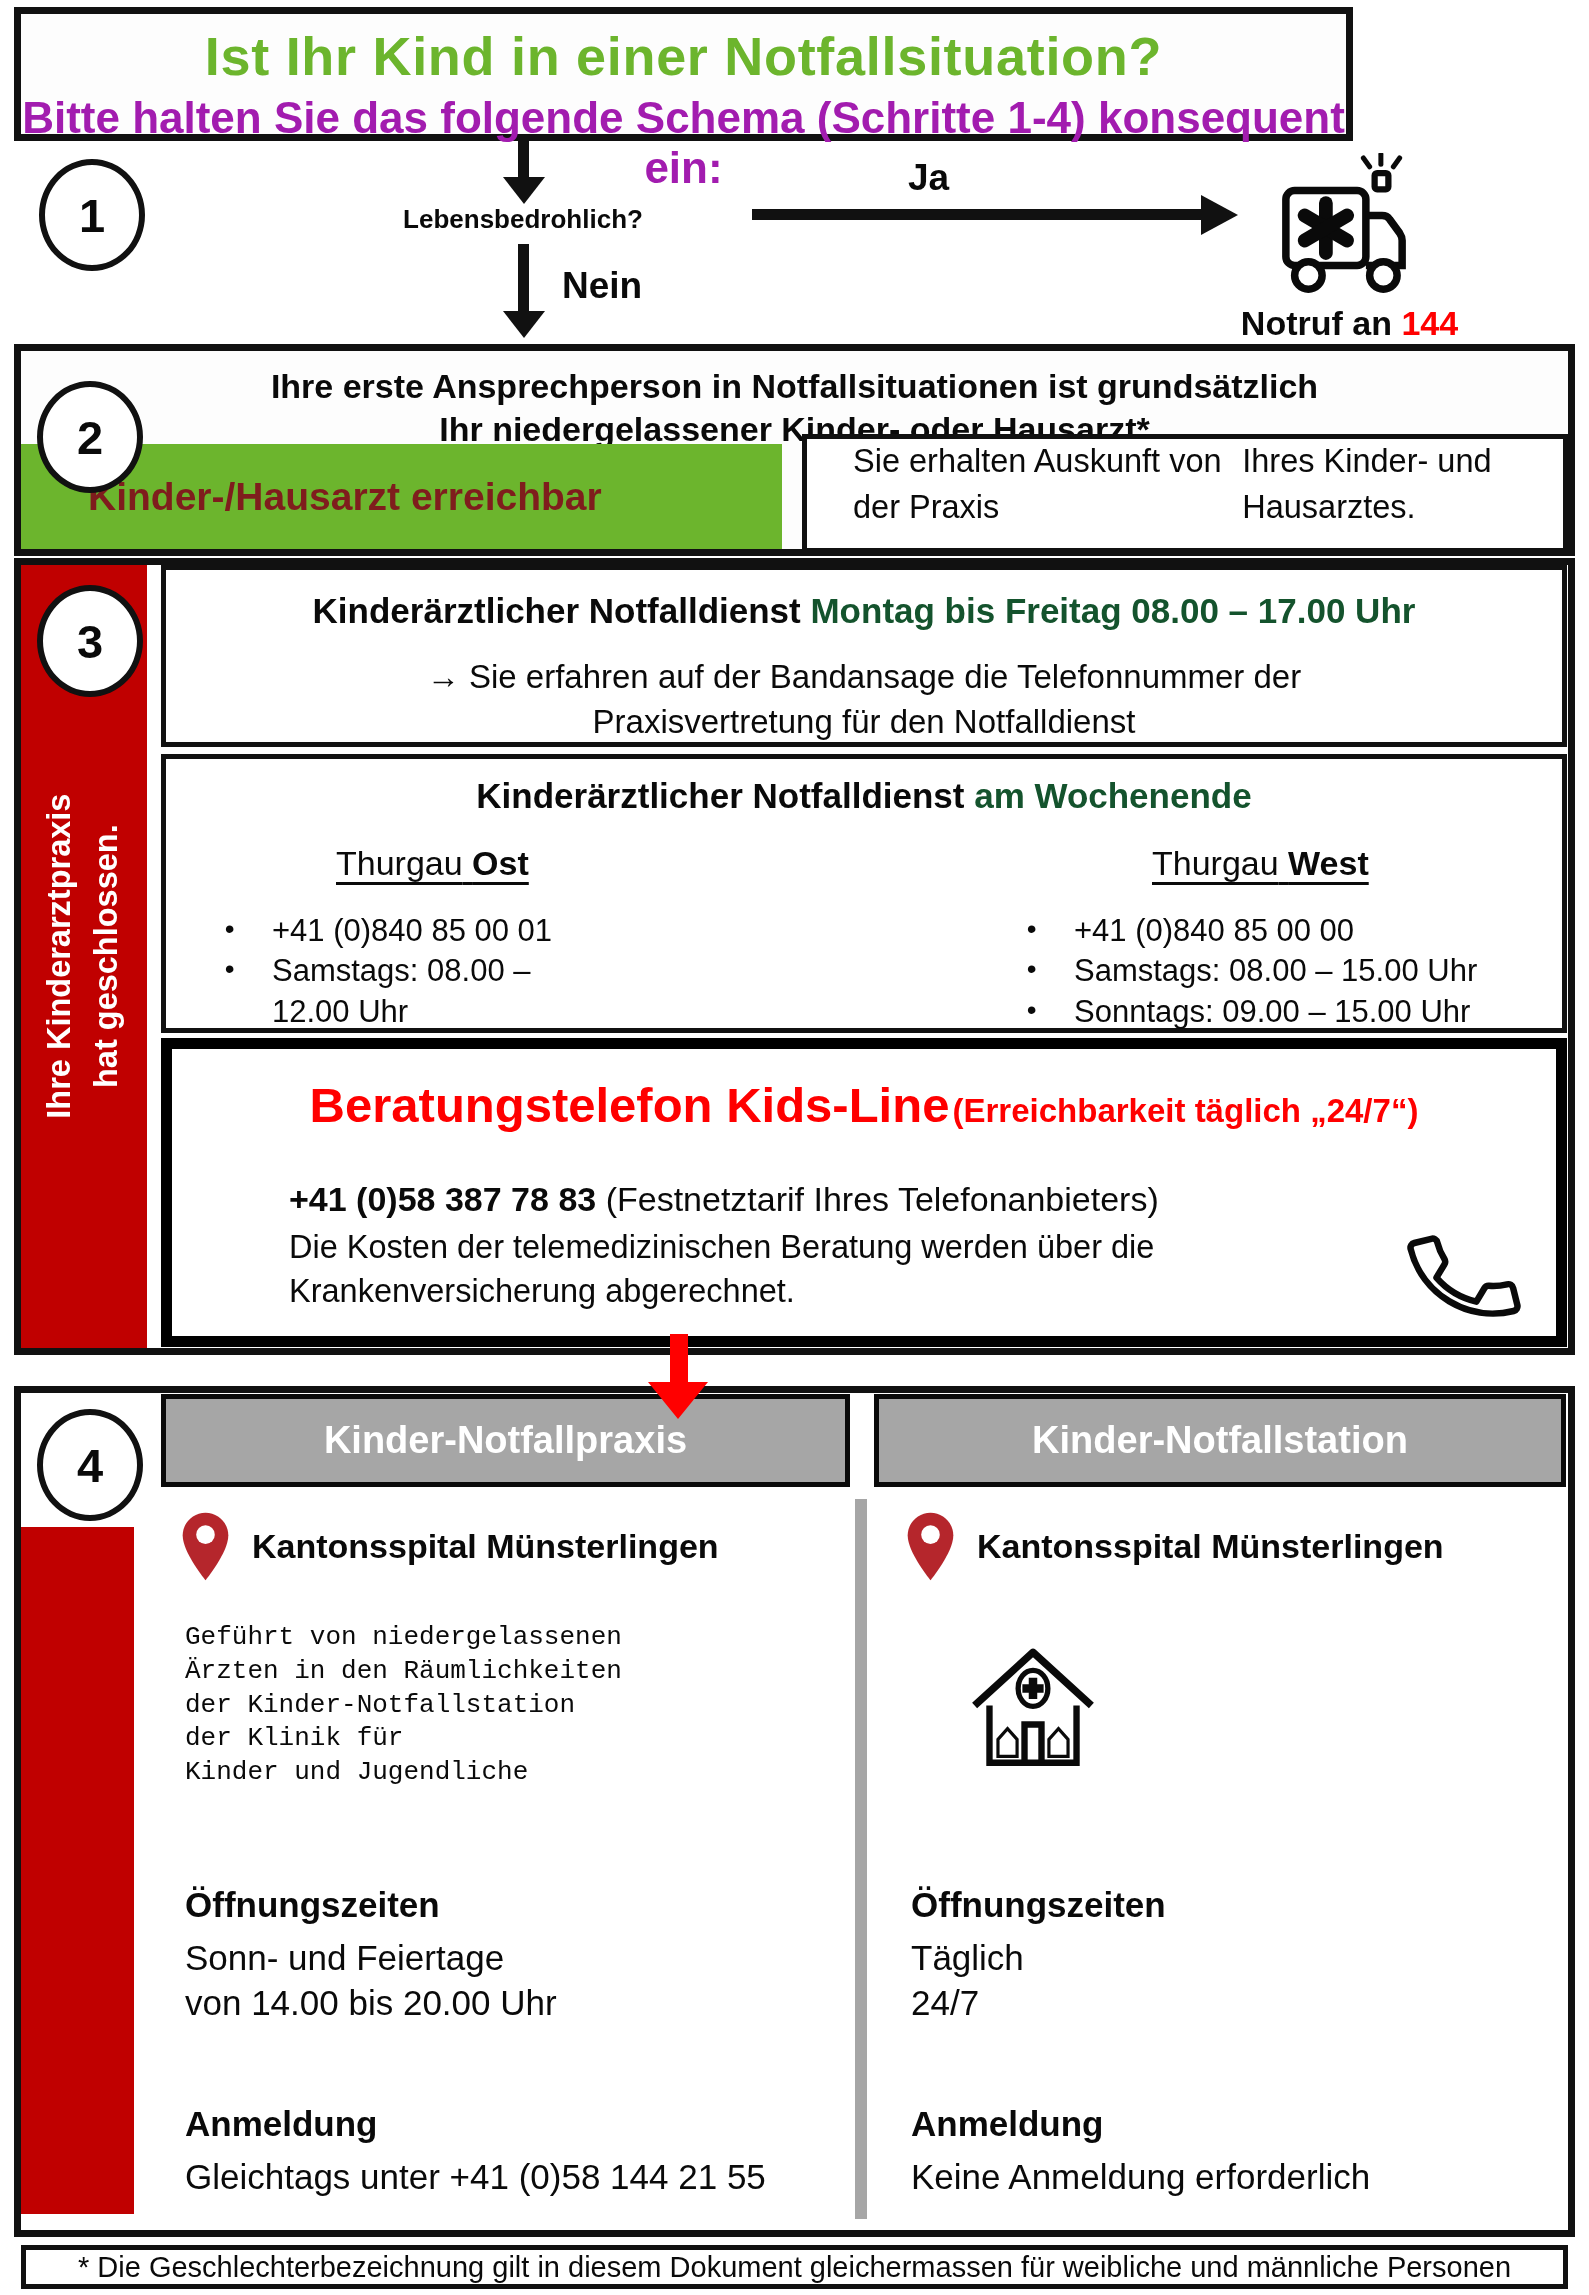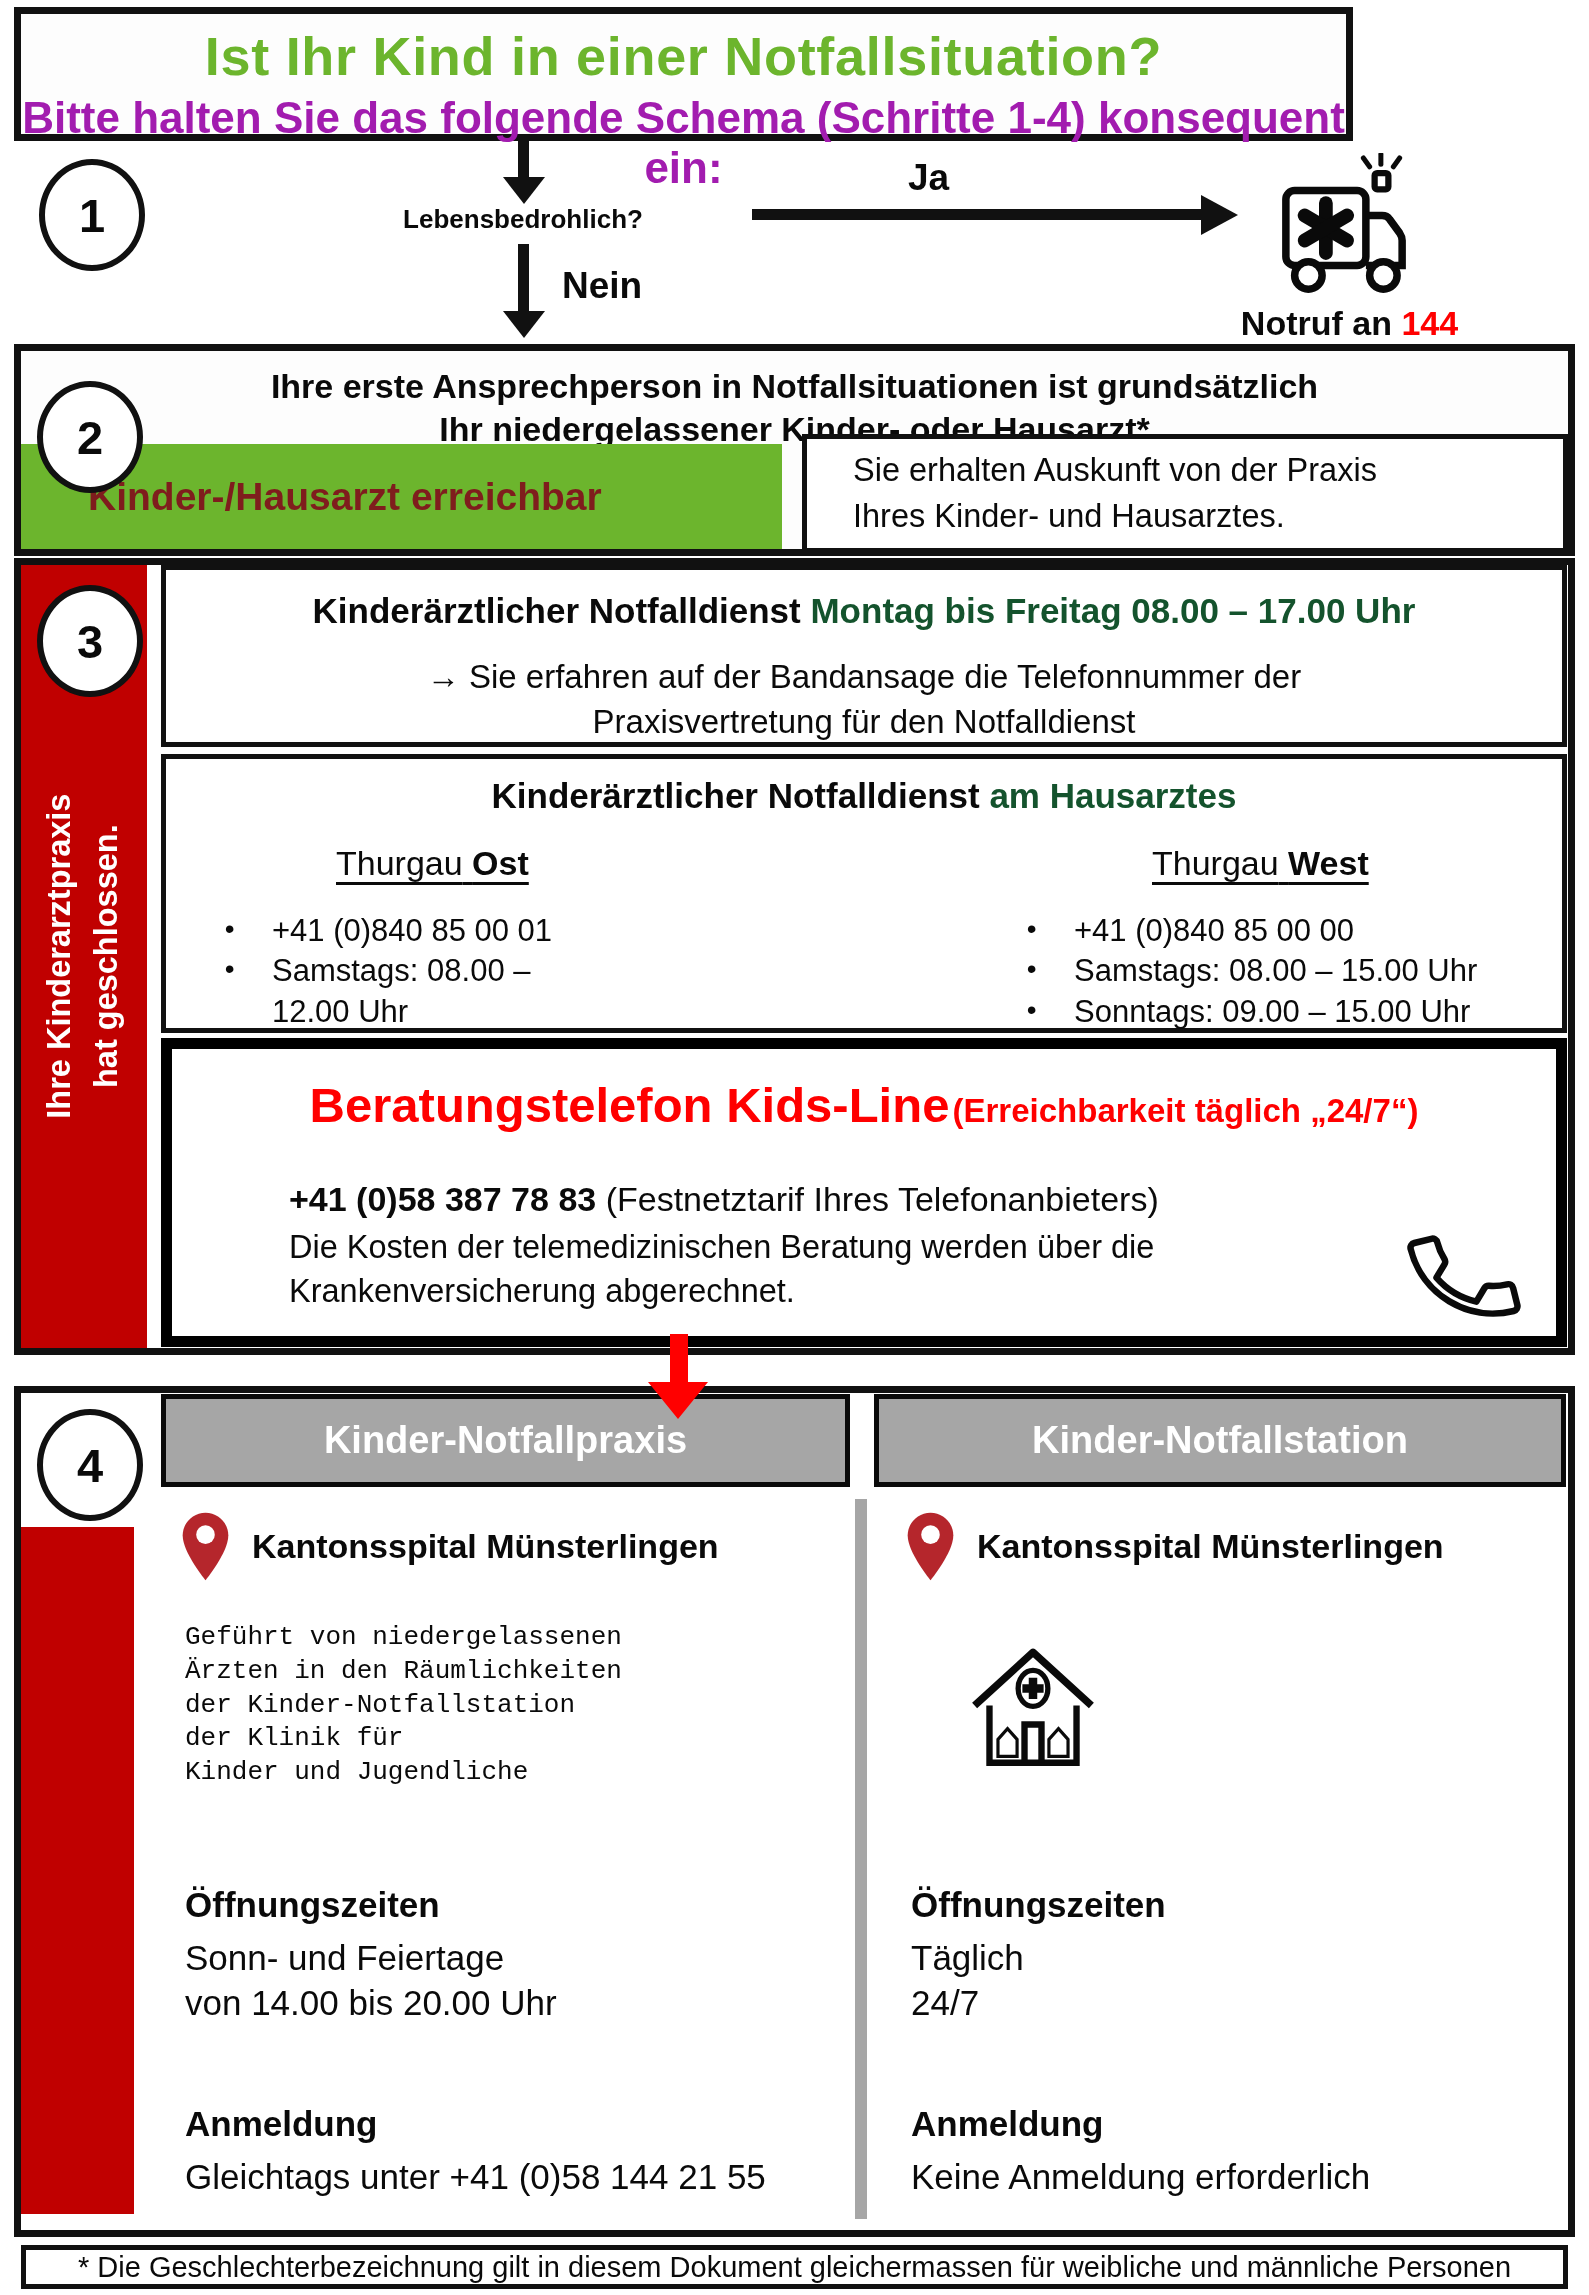--- a/index.html
+++ b/index.html
@@ -35,21 +35,21 @@
   .ambulance-wrap { position:absolute; left:1268px; top:153px; width:177px; height:145px; }
 
   
   .step2-box { position:absolute; left:14px; top:344px; width:1561px; height:212px;
     border:7px solid #111; background:#fdfdfd; }
   .step2-title { margin-top:14px; text-align:center; font-size:34px; font-weight:bold; line-height:1.25; }
   .green-bar { position:absolute; left:21px; top:444px; width:761px; height:105px; background:#6CB52D;
     display:flex; align-items:center; padding-left:67px; z-index:2; }
   .green-bar span { color:#7f1d1d; font-size:39px; font-weight:bold; }
   .info-box { position:absolute; left:802px; top:434px; width:766px; height:119px;
-    border:5.7px solid #111; background:#fff; display:flex; flex-direction:column;
+    border:5.7px solid #111; background:#fff; display:flex; 
     justify-content:center; padding-left:46px; font-size:32.5px; line-height:1.4; z-index:2; }
 
   
   .step3-box { position:absolute; left:14px; top:558px; width:1561px; height:797px;
     border:7px solid #111; background:#fff; }
   .redbar3 { position:absolute; left:21px; top:565px; width:126px; height:783px; background:#C00000;
     display:flex; align-items:center; justify-content:center; z-index:1; }
   .vtext { transform:rotate(-90deg); white-space:nowrap; color:#fff; font-weight:bold;
     font-size:32.5px; line-height:1.45; text-align:center; }
   .sec { position:absolute; background:#fff; }
@@ -186,21 +186,21 @@
     </div>
     <div class="secA-note">
       <div><span>→</span> <span>Sie erfahren auf der Bandansage die Telefonnummer der</span></div>
       <div>Praxisvertretung für den Notfalldienst</div>
     </div>
   </div>
 
   <div class="sec secB">
     <div class="secB-title">
       <span>Kinderärztlicher Notfalldienst</span>
-      <span class="red">am Hausarztes</span>
+      <span class="red">am Wochenende</span>
     </div>
     <div class="wcol col-east">
       <div class="region-h">
         <span class="u"><span>Thurgau</span> <b>Ost</b></span>
       </div>
       <ul class="blist">
         <li>+41 (0)840 85 00 01</li>
         <li>Samstags: 08.00 – 12.00 Uhr</li>
       </ul>
     </div>

